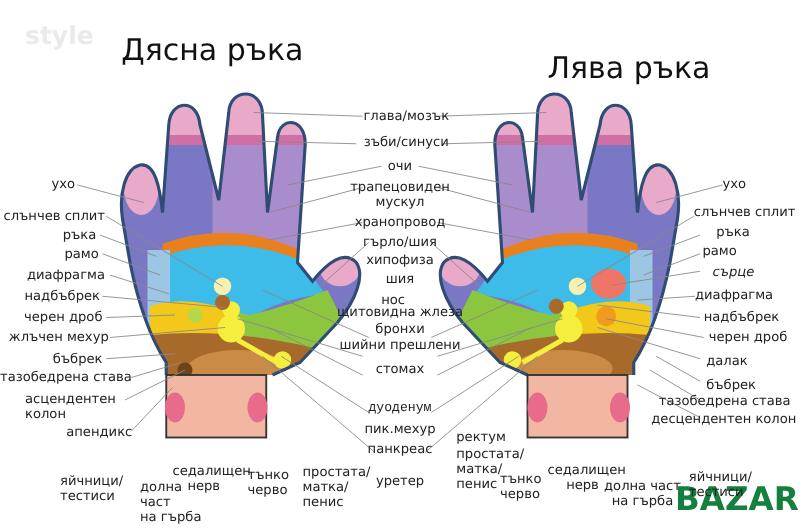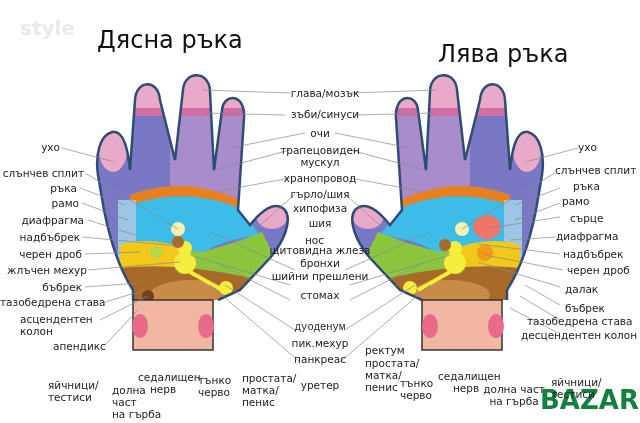--- a/index.html
+++ b/index.html
@@ -195,21 +195,21 @@
   <div class="lbl ml" style="left:242px;top:372px;">простата/
 матка/
 пенис</div>
 </div>
 
 <div>
   <div class="lbl" style="left:578px;top:141px;">ухо</div>
   <div class="lbl" style="left:555px;top:164px;">слънчев сплит</div>
   <div class="lbl" style="left:573px;top:180px;">ръка</div>
   <div class="lbl" style="left:562px;top:195px;">рамо</div>
-  <div class="lbl" style="left:570px;top:212px;">сърце</div>
+  <div class="lbl" style="left:570px;top:212px;font-style:italic;">сърце</div>
   <div class="lbl" style="left:556px;top:230px;">диафрагма</div>
   <div class="lbl" style="left:563px;top:248px;">надбъбрек</div>
   <div class="lbl" style="left:567px;top:264px;">черен дроб</div>
   <div class="lbl" style="left:565px;top:283px;">далак</div>
   <div class="lbl" style="left:565px;top:302px;">бъбрек</div>
   <div class="lbl" style="left:527px;top:315px;">тазобедрена става</div>
   <div class="lbl" style="left:521px;top:329px;">десцендентен колон</div>
 </div>
 
 <div>

